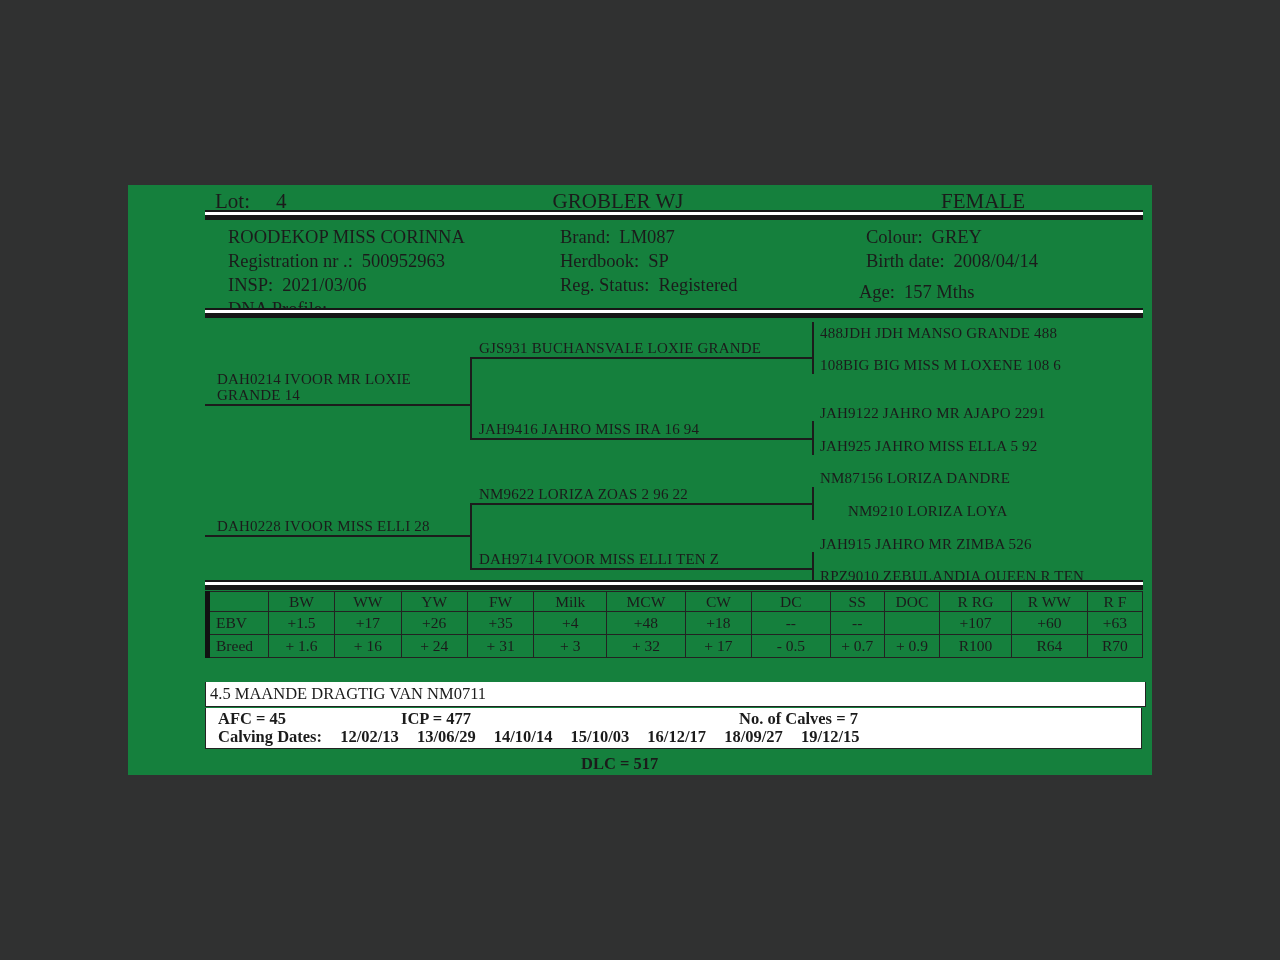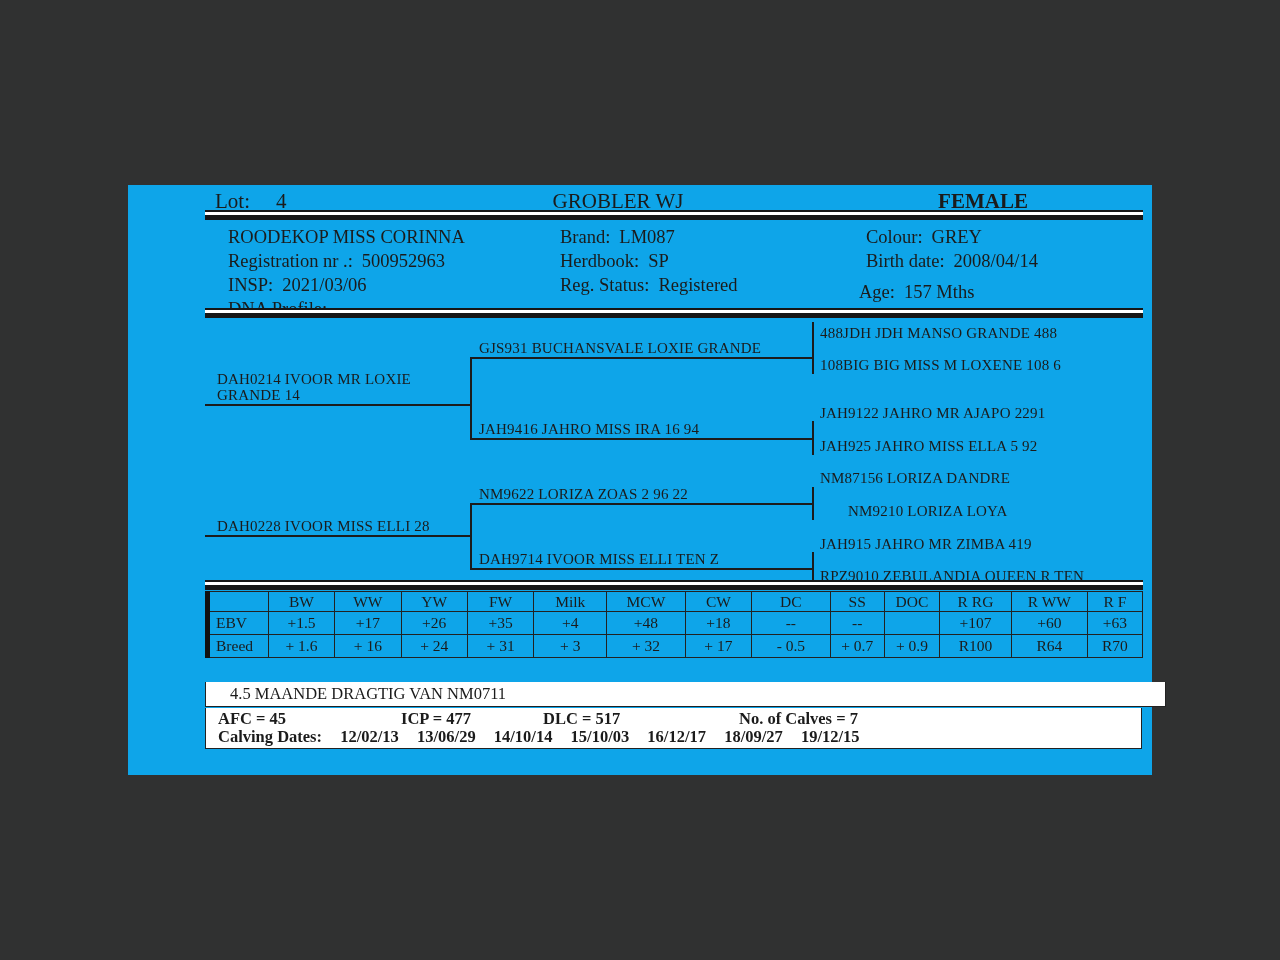--- a/index.html
+++ b/index.html
@@ -5,21 +5,21 @@
   html,body{margin:0;padding:0;}
   body{
     width:1280px;height:960px;position:relative;
     background:#303131;
     font-family:"Liberation Serif", serif;
     color:#1b1b1b;
     overflow:hidden;
   }
   .paper{
     position:absolute;left:128px;top:185px;width:1024px;height:590px;
-    background:#0ea5e9;
+    background:#15803d;
   }
   .abs{position:absolute;white-space:nowrap;}
   
   .hdr{font-size:21px;top:4px;height:24px;line-height:24px;}
   .center{text-align:center;}
   
   .dblrule{
     position:absolute;left:77px;width:938px;height:3px;
     border-top:2px solid #161616;border-bottom:5px solid #161616;background:#fff;
   }
@@ -45,36 +45,36 @@
     font-weight:normal;overflow:hidden;white-space:nowrap;
   }
   table.ebv tr.hrow th{height:19px;margin-left:23px;}
   table.ebv td.rowlabel{text-align:left;padding-left:6px;}
   
   .boxrow{
     position:absolute;left:77px;width:935px;
     border:1.5px solid #222;border-top:none;background:#fff;
     font-size:16.5px;
   }
-  .maande{top:497px;height:24px;line-height:24px;padding-left:24px;}
+  .maande{top:497px;height:24px;line-height:24px;padding-left:4px;}
   .footerbox{top:522.5px;height:40px;font-weight:bold;}
   .stat{position:absolute;top:2px;height:18px;line-height:18px;white-space:nowrap;}
   .calv{position:absolute;top:20px;left:12px;height:18px;line-height:18px;white-space:nowrap;}
   .calv span{margin-right:0px;}
   .calv .date{margin-left:14px;}
 </style>
 </head>
 <body>
 
 <div class="paper">
 
   <div class="abs hdr" style="left:87px;">Lot:</div>
   <div class="abs hdr" style="left:148px;">4</div>
   <div class="abs hdr center" style="left:380px;width:220px;">GROBLER WJ</div>
-  <div class="abs hdr center" style="left:770px;width:170px;font-weight:bold;">FEMALE</div>
+  <div class="abs hdr center" style="left:770px;width:170px;">FEMALE</div>
 
   <div class="dblrule" style="top:25px;"></div>
 
   <div class="abs info" style="left:100px;top:40px;">ROODEKOP MISS CORINNA</div>
   <div class="abs info" style="left:100px;top:64px;">
     <span>Registration nr .:</span><span class="val">500952963</span>
   </div>
   <div class="abs info" style="left:100px;top:88px;">
     <span>INSP:</span><span class="val">2021/03/06</span>
   </div>
@@ -118,21 +118,21 @@
   <div class="abs ped" style="left:351px;top:367px;">DAH9714 IVOOR MISS ELLI TEN Z</div>
   <div class="pedline hline" style="left:342px;top:383px;width:343px;"></div>
   <div class="pedline vline" style="left:342px;top:318px;height:67px;"></div>
 
   <div class="abs ped" style="left:692px;top:141px;">488JDH JDH MANSO GRANDE 488</div>
   <div class="abs ped" style="left:692px;top:173px;">108BIG BIG MISS M LOXENE 108 6</div>
   <div class="abs ped" style="left:692px;top:221px;">JAH9122 JAHRO MR AJAPO 2291</div>
   <div class="abs ped" style="left:692px;top:254px;">JAH925 JAHRO MISS ELLA 5 92</div>
   <div class="abs ped" style="left:692px;top:286px;">NM87156 LORIZA DANDRE</div>
   <div class="abs ped" style="left:692px;top:319px;margin-left:28px;">NM9210 LORIZA LOYA</div>
-  <div class="abs ped" style="left:692px;top:352px;">JAH915 JAHRO MR ZIMBA 419</div>
+  <div class="abs ped" style="left:692px;top:352px;">JAH915 JAHRO MR ZIMBA 526</div>
   <div class="abs ped" style="left:692px;top:384px;">RPZ9010 ZEBULANDIA QUEEN R TEN</div>
 
   <div class="pedline vline" style="left:684px;top:137px;height:52px;"></div>
   <div class="pedline vline" style="left:684px;top:236px;height:34px;"></div>
   <div class="pedline vline" style="left:684px;top:302px;height:33px;"></div>
   <div class="pedline vline" style="left:684px;top:367px;height:33px;"></div>
 
   <div class="dblrule" style="top:395px;"></div>
 
   <table class="ebv">
@@ -202,21 +202,21 @@
       <td>R70</td>
     </tr>
   </tbody>
     </table>
 
   <div class="boxrow maande">4.5 MAANDE DRAGTIG VAN NM0711</div>
 
   <div class="boxrow footerbox">
     <div class="stat" style="left:12px;">AFC = 45</div>
     <div class="stat" style="left:195px;">ICP = 477</div>
-    <div class="stat" style="left:337px;">DLC = 517</div>
+    <div class="stat" style="left:375px;margin-top:45px;">DLC = 517</div>
     <div class="stat" style="left:533px;">No. of Calves = 7</div>
     <div class="calv">
       <span>Calving Dates:</span>
       <span class="date">12/02/13</span>
       <span class="date">13/06/29</span>
       <span class="date">14/10/14</span>
       <span class="date">15/10/03</span>
       <span class="date">16/12/17</span>
       <span class="date">18/09/27</span>
       <span class="date">19/12/15</span>

